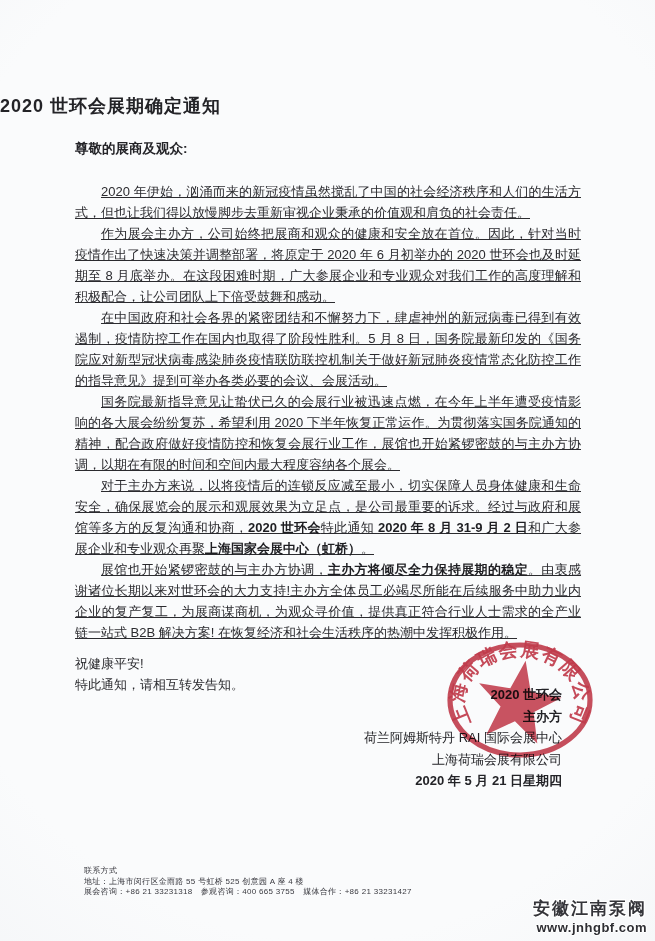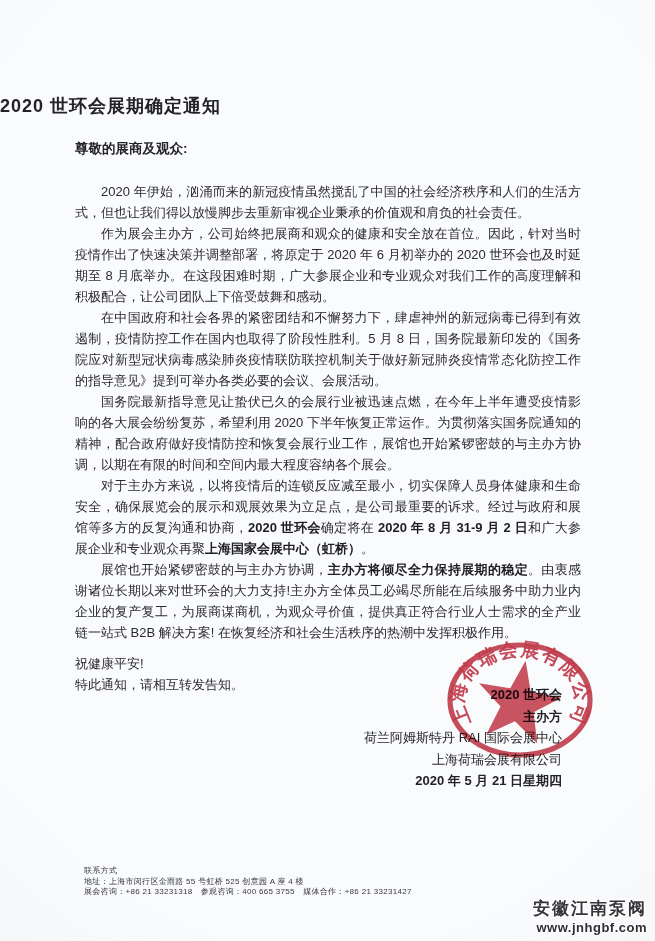--- a/index.html
+++ b/index.html
@@ -18,21 +18,21 @@
     text-align:left;font-size:18px;font-weight:bold;letter-spacing:1px;color:#232327;
   }
   .content{
     position:absolute;left:75px;top:130px;width:506px;margin-top:8px;
   }
   .salutation{
     font-size:13.5px;font-weight:bold;line-height:21px;margin:0 0 22px 0;color:#242428;
   }
   .para{
     margin:0;text-indent:2em;text-align:justify;
-    font-size:13px;line-height:21px;color:#2b2b2f;
+    font-size:13px;line-height:21px;color:#2b2b2f;text-decoration:underline;
   }
   .b{font-weight:bold;color:#1e1e22;}
   .closing{margin-top:10px;}
   .closing p{margin:0;font-size:13px;line-height:21px;color:#2b2b2f;}
   .signature{
     position:absolute;top:684px;right:93px;text-align:right;z-index:2;
   }
   .signature .sig-line{
     font-size:13px;line-height:21.5px;color:#232327;white-space:nowrap;
   }
@@ -65,21 +65,21 @@
 
   <h1 class="doc-title">2020 世环会展期确定通知</h1>
 
   <div class="content">
     <p class="salutation">尊敬的展商及观众:</p>
     <div>
         <p class="para"><span>2020 年伊始，汹涌而来的新冠疫情虽然搅乱了中国的社会经济秩序和人们的生活方式，但也让我们得以放慢脚步去重新审视企业秉承的价值观和肩负的社会责任。</span></p>
         <p class="para"><span>作为展会主办方，公司始终把展商和观众的健康和安全放在首位。因此，针对当时疫情作出了快速决策并调整部署，将原定于 2020 年 6 月初举办的 2020 世环会也及时延期至 8 月底举办。在这段困难时期，广大参展企业和专业观众对我们工作的高度理解和积极配合，让公司团队上下倍受鼓舞和感动。</span></p>
         <p class="para"><span>在中国政府和社会各界的紧密团结和不懈努力下，肆虐神州的新冠病毒已得到有效遏制，疫情防控工作在国内也取得了阶段性胜利。5 月 8 日，国务院最新印发的《国务院应对新型冠状病毒感染肺炎疫情联防联控机制关于做好新冠肺炎疫情常态化防控工作的指导意见》提到可举办各类必要的会议、会展活动。</span></p>
         <p class="para"><span>国务院最新指导意见让蛰伏已久的会展行业被迅速点燃，在今年上半年遭受疫情影响的各大展会纷纷复苏，希望利用 2020 下半年恢复正常运作。为贯彻落实国务院通知的精神，配合政府做好疫情防控和恢复会展行业工作，展馆也开始紧锣密鼓的与主办方协调，以期在有限的时间和空间内最大程度容纳各个展会。</span></p>
-        <p class="para"><span>对于主办方来说，以将疫情后的连锁反应减至最小，切实保障人员身体健康和生命安全，确保展览会的展示和观展效果为立足点，是公司最重要的诉求。经过与政府和展馆等多方的反复沟通和协商，</span><span class="b">2020 世环会</span><span>确定将在 </span><span class="b">2020 年 8 月 31-9 月 2 日</span><span>和广大参展企业和专业观众再聚</span><span class="b">上海国家会展中心（虹桥）</span><span>。</span></p>
+        <p class="para"><span>对于主办方来说，以将疫情后的连锁反应减至最小，切实保障人员身体健康和生命安全，确保展览会的展示和观展效果为立足点，是公司最重要的诉求。经过与政府和展馆等多方的反复沟通和协商，</span><span class="b">2020 世环会</span><span>特此通知 </span><span class="b">2020 年 8 月 31-9 月 2 日</span><span>和广大参展企业和专业观众再聚</span><span class="b">上海国家会展中心（虹桥）</span><span>。</span></p>
         <p class="para"><span>展馆也开始紧锣密鼓的与主办方协调，</span><span class="b">主办方将倾尽全力保持展期的稳定</span><span>。由衷感谢诸位长期以来对世环会的大力支持!主办方全体员工必竭尽所能在后续服务中助力业内企业的复产复工，为展商谋商机，为观众寻价值，提供真正符合行业人士需求的全产业链一站式 B2B 解决方案! 在恢复经济和社会生活秩序的热潮中发挥积极作用。</span></p>
       </div>
     <div class="closing">
         <p>祝健康平安!</p>
         <p>特此通知，请相互转发告知。</p>
       </div>
   </div>
 
   <div class="signature">
       <div class="sig-line b">2020 世环会</div>

